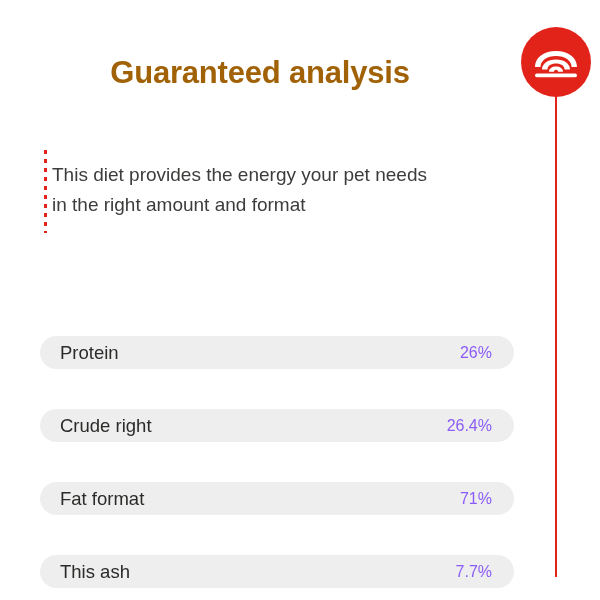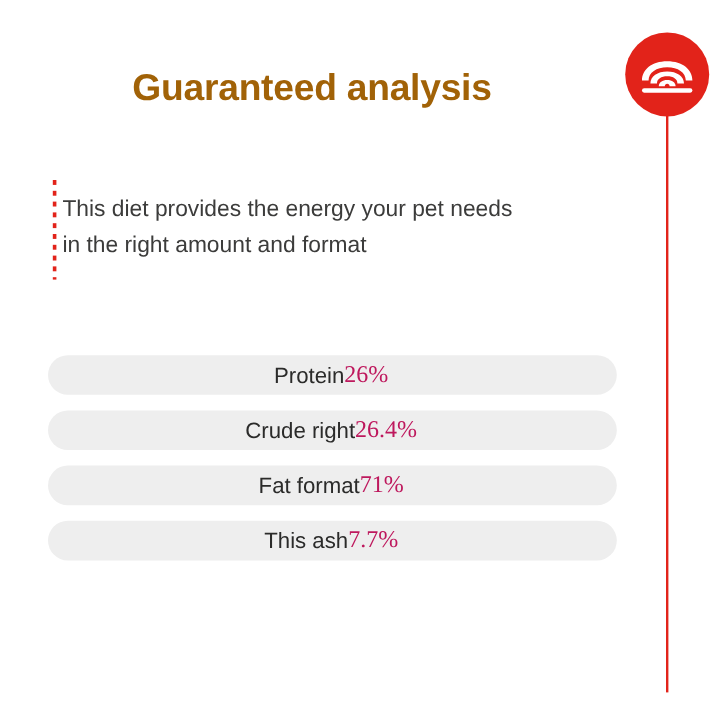--- a/index.html
+++ b/index.html
@@ -87,32 +87,32 @@
     left: 40px;
     top: 296px;
     width: 474px;
   }
   .row {
     height: 33px;
     border-radius: 17px;
     background: #eeeeee;
     display: flex;
     align-items: center;
-    justify-content: center;
+    justify-content: space-between;
     padding: 0 22px 0 20px;
     margin-bottom: 13px;
+    margin-top: 40px;
   }
   .row .label {
     color: #2b2b2a;
     font-size: 18.5px;
   }
   .row .value {
-    color: #be185d;
-    font-size: 20px;
-    font-family: Liberation Serif, serif;
+    color: #8b5cf6;
+    font-size: 16px;
   }
 </style>
 </head>
 <body>
 
 <div id="page">
 
   <div class="rule-vert"></div>
 
   <div class="badge">

